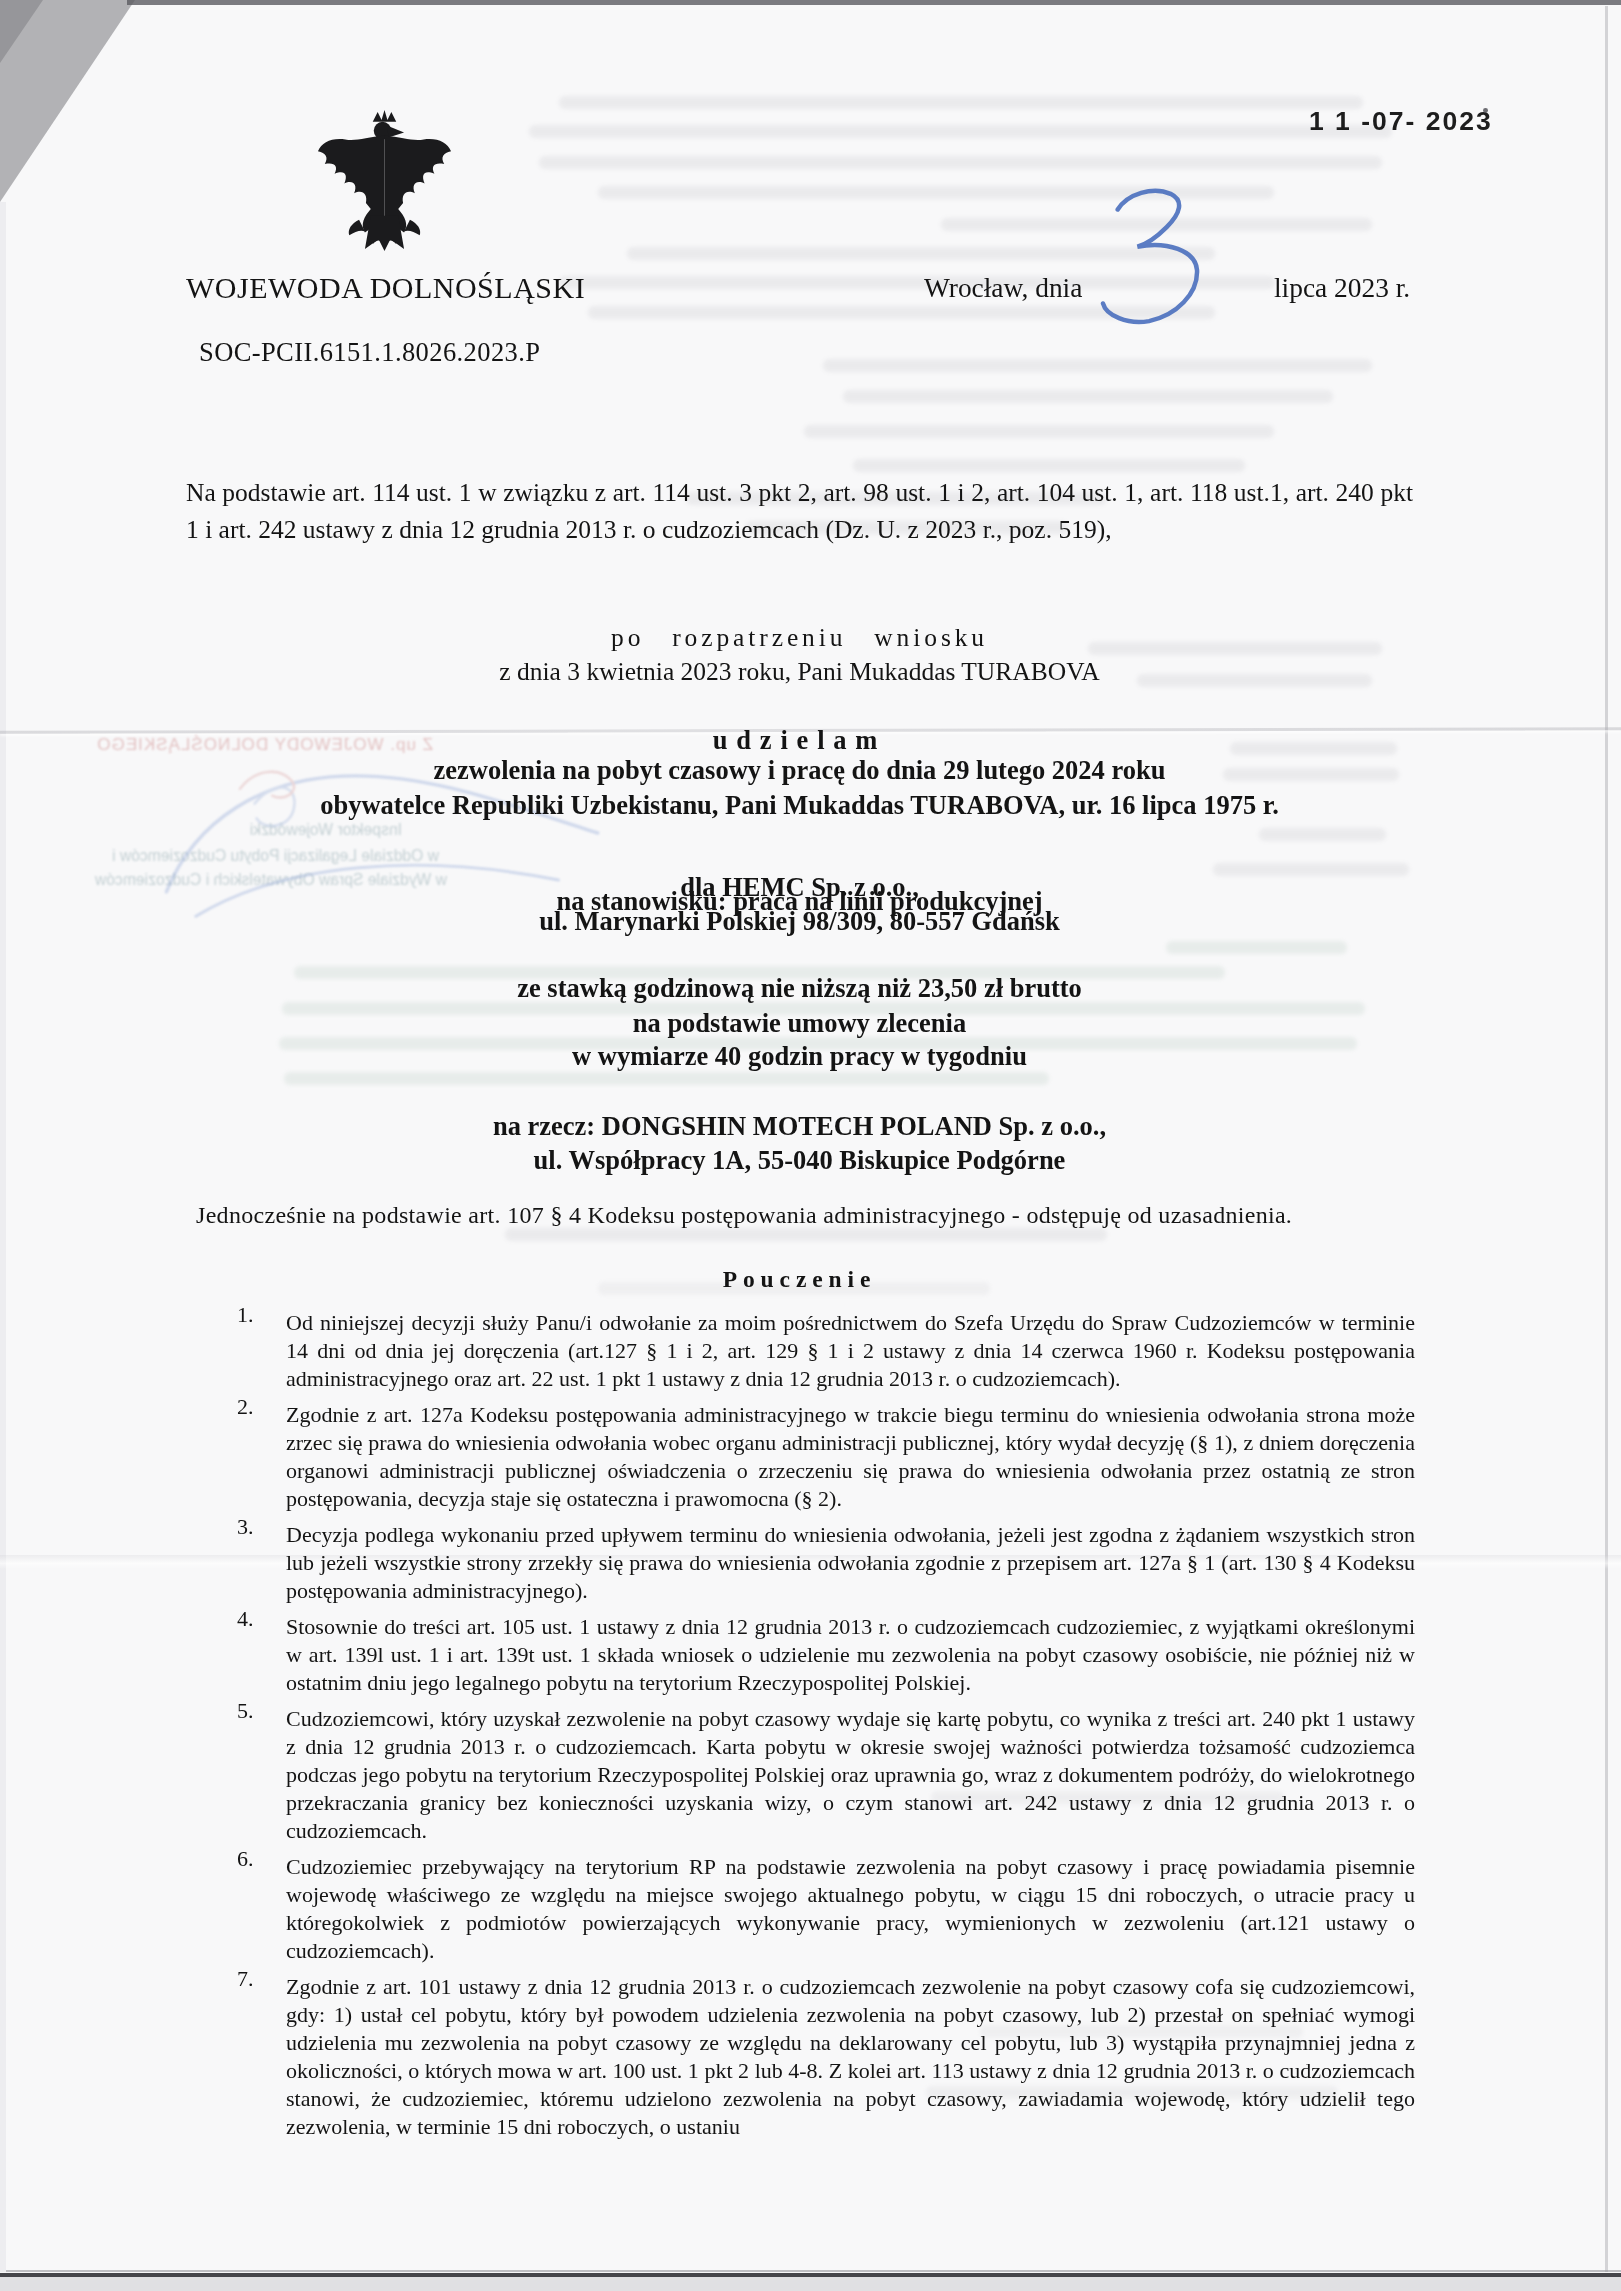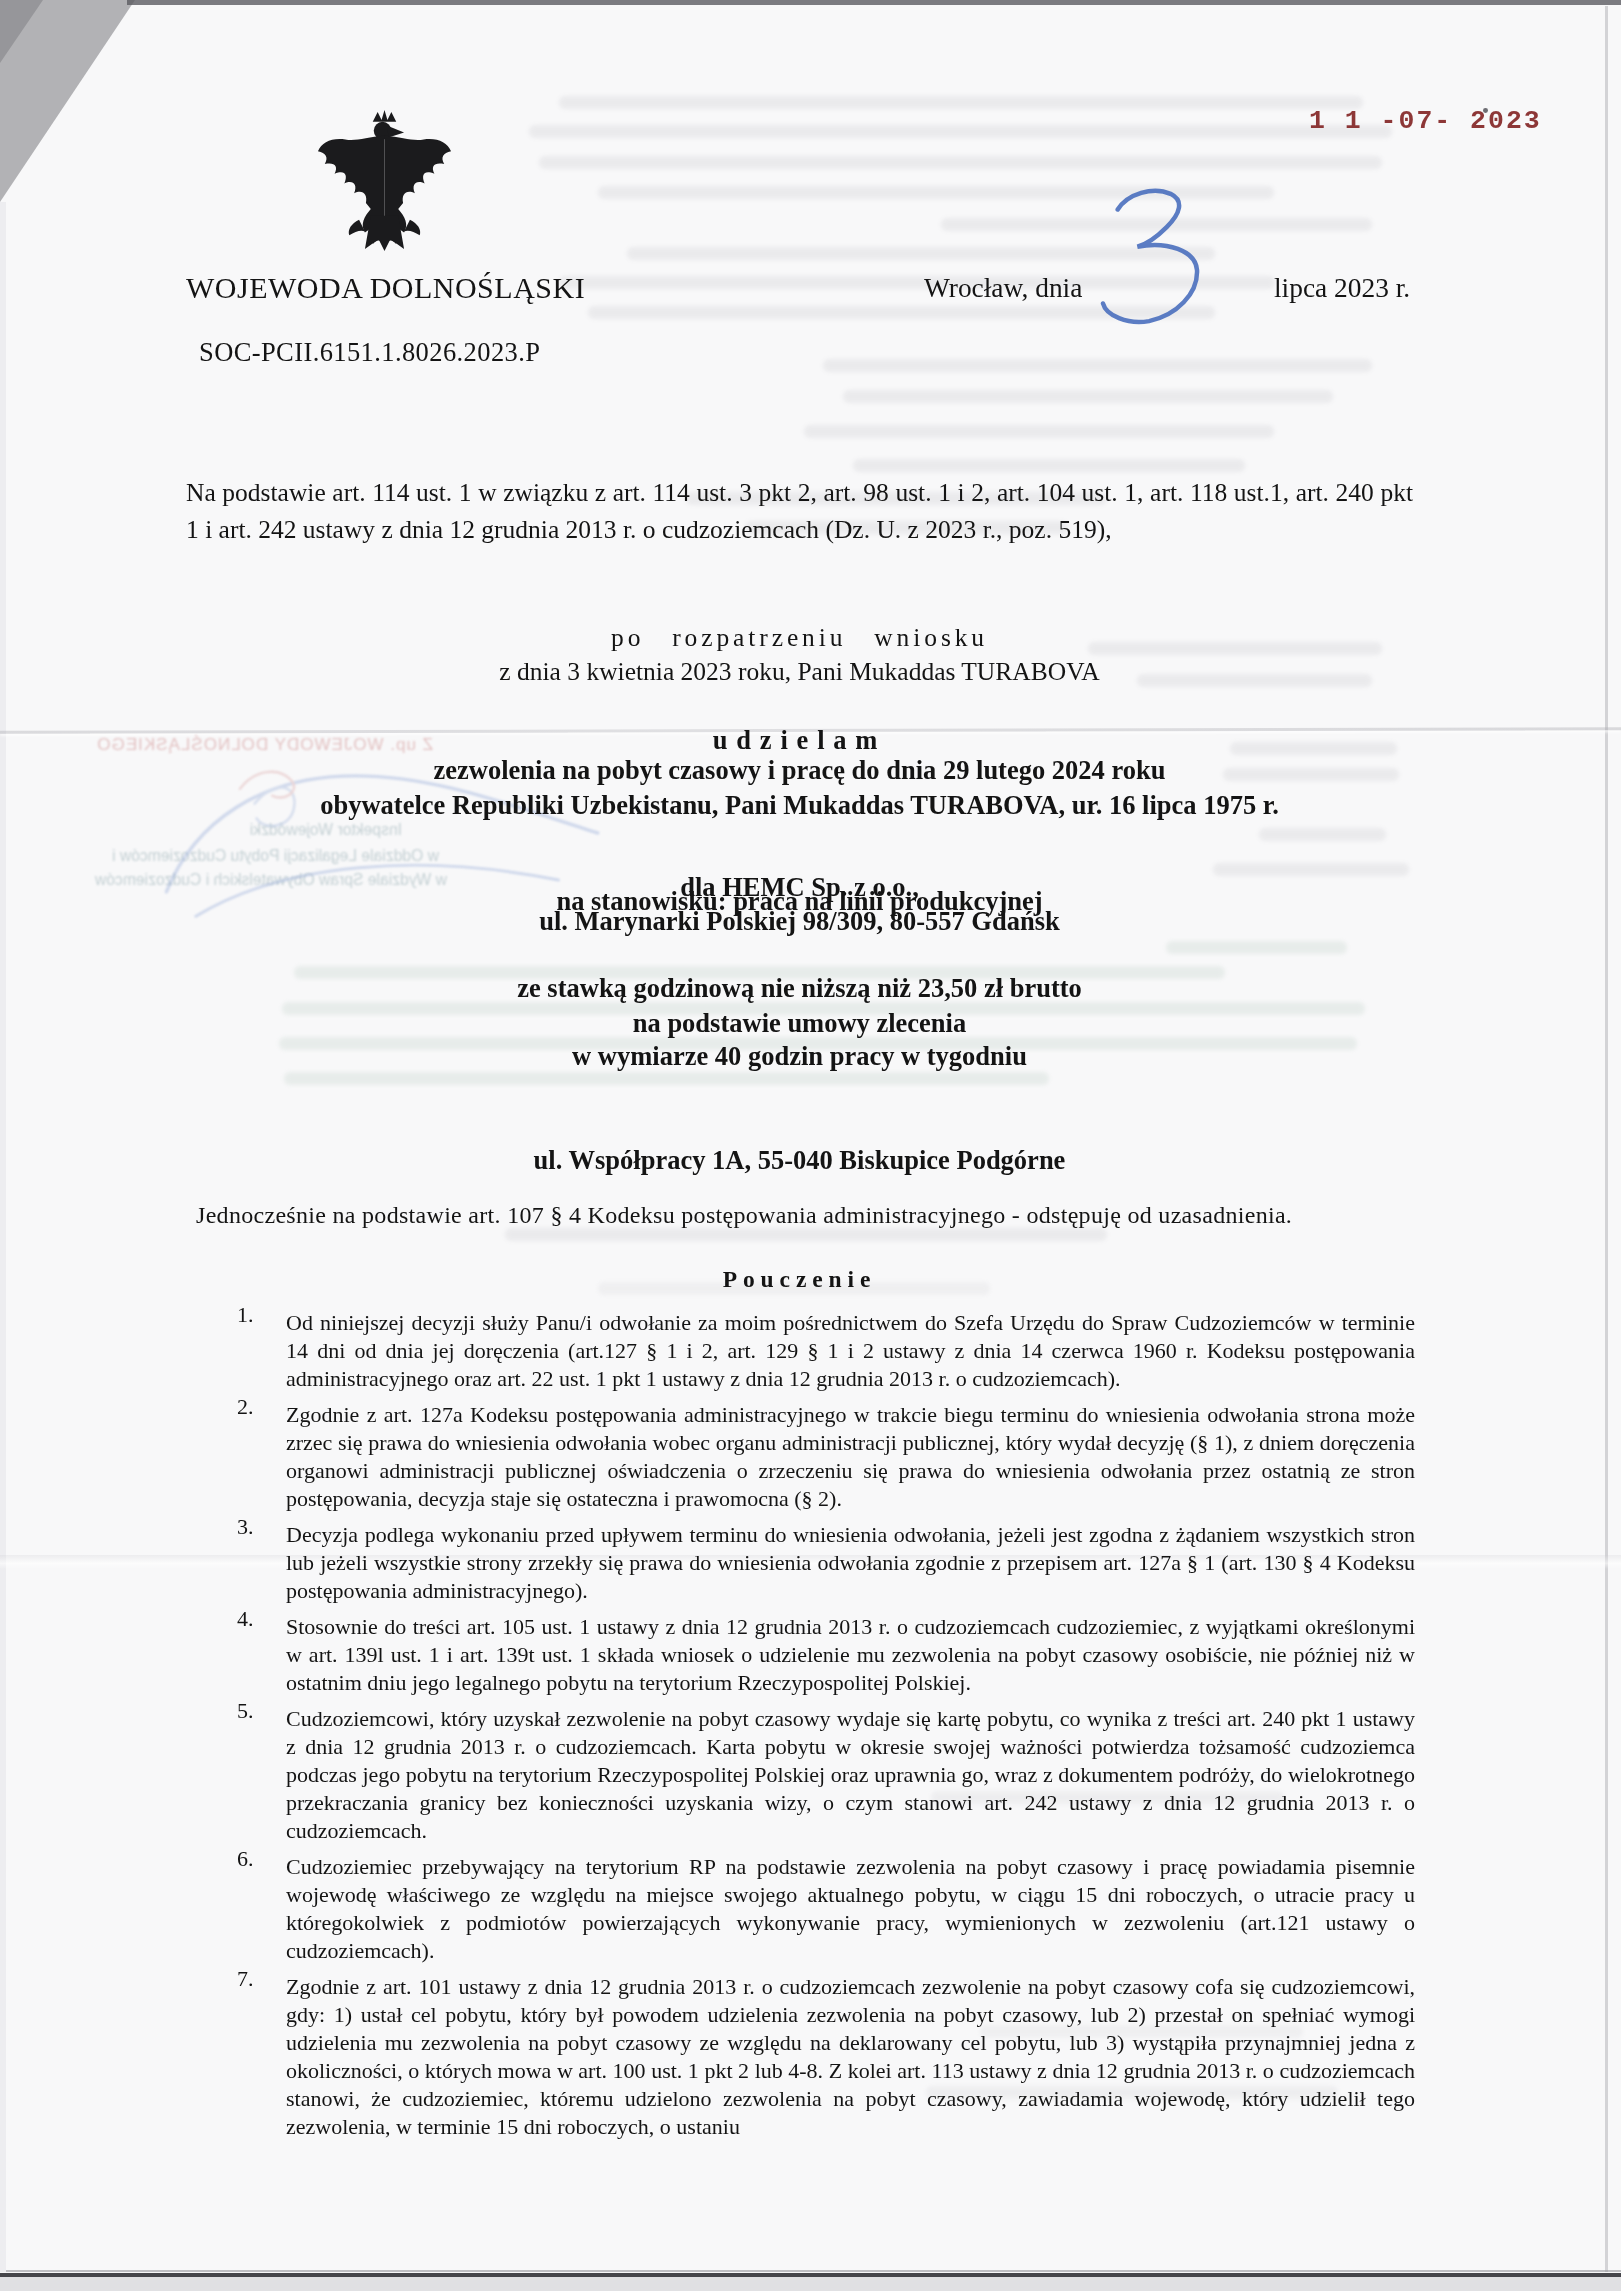--- a/index.html
+++ b/index.html
@@ -40,22 +40,22 @@
   .mirror{position:absolute;transform:scaleX(-1);filter:blur(0.8px);white-space:nowrap;
     font-family:"Liberation Sans", sans-serif;}
   .mirror.pink{color:#d49c9c;opacity:.6;}
   .mirror.teal{color:#a3b7bc;opacity:.62;}
   
   .abs{position:absolute;}
   .issuer{left:186px;top:271px;font-size:30px;font-weight:normal;letter-spacing:0.5px;}
   .place-date{left:924px;top:273px;font-size:27.4px;}
   .date-suffix{left:1274px;top:273px;font-size:27.4px;}
   .case-no{left:199px;top:337px;font-size:26.5px;letter-spacing:0.4px;}
-  .stamp-date{left:1309px;top:106px;font-size:26.5px;font-family:Liberation Mono, monospace;
-    font-weight:bold;color:#7f1d1d;letter-spacing:2px;opacity:.88;}
+  .stamp-date{left:1309px;top:106px;font-size:26.5px;font-family:Liberation Sans, sans-serif;
+    font-weight:bold;color:#000000;letter-spacing:2px;opacity:.88;}
   .stamp-dot{left:1483px;top:108px;width:4.9px;height:4.9px;background:#4a4a50;border-radius:50%;opacity:.8;}
   .block{left:186px;width:1227px;text-align:center;}
   .title{top:416px;font-size:30px;font-weight:bold;letter-spacing:11.8px;}
   .legal{position:absolute;left:186px;top:474px;width:1227px;font-size:25.5px;line-height:37px;
     text-align:justify;}
   .intro1{top:623px;font-size:25.5px;letter-spacing:3.9px;word-spacing:17.6px;}
   .intro2{top:657px;font-size:25.5px;}
   .grantword{top:725px;font-size:26.5px;font-weight:bold;letter-spacing:8.8px;word-spacing:5.9px;}
   .bold-line{font-size:26.5px;font-weight:bold;}
   .waiver{left:196px;top:1202px;font-size:24px;letter-spacing:0.3px;}
@@ -167,20 +167,21 @@
   <div class="abs block intro2">z dnia 3 kwietnia 2023 roku, Pani Mukaddas TURABOVA</div>
   <div class="abs block grantword">udzielam</div>
   <div class="abs block bold-line" style="top:755px">zezwolenia na pobyt czasowy i pracę do dnia 29 lutego 2024 roku</div>
   <div class="abs block bold-line" style="top:790px">obywatelce Republiki Uzbekistanu, Pani Mukaddas TURABOVA, ur. 16 lipca 1975 r.</div>
   <div class="abs block bold-line" style="top:872px">dla HEMC Sp. z o.o.,</div>
   <div class="abs block bold-line" style="top:906px">ul. Marynarki Polskiej 98/309, 80-557 Gdańsk</div>
   <div class="abs block bold-line" style="top:886px">na stanowisku: praca na linii produkcyjnej</div>
   <div class="abs block bold-line" style="top:973px">ze stawką godzinową nie niższą niż 23,50 zł brutto</div>
   <div class="abs block bold-line" style="top:1008px">na podstawie umowy zlecenia</div>
   <div class="abs block bold-line" style="top:1041px">w wymiarze 40 godzin pracy w tygodniu</div>
+  <div class="abs block bold-line" style="top:1111px">na rzecz: DONGSHIN MOTECH POLAND Sp. z o.o.,</div>
   <div class="abs block bold-line" style="top:1145px">ul. Współpracy 1A, 55-040 Biskupice Podgórne</div>
 
   <div class="abs waiver">Jednocześnie na podstawie art. 107 § 4 Kodeksu postępowania administracyjnego - odstępuję od uzasadnienia.</div>
 
   <div class="abs block pouczenie">Pouczenie</div>
   <div class="instr">
     <div class="item">
       <div class="num">1.</div>
       <div class="txt">Od niniejszej decyzji służy Panu/i odwołanie za moim pośrednictwem do Szefa Urzędu do Spraw Cudzoziemców w terminie 14 dni od dnia jej doręczenia (art.127 § 1 i 2, art. 129 § 1 i 2 ustawy z dnia 14 czerwca 1960 r. Kodeksu postępowania administracyjnego oraz art. 22 ust. 1 pkt 1 ustawy z dnia 12 grudnia 2013 r. o cudzoziemcach).</div>
     </div>

